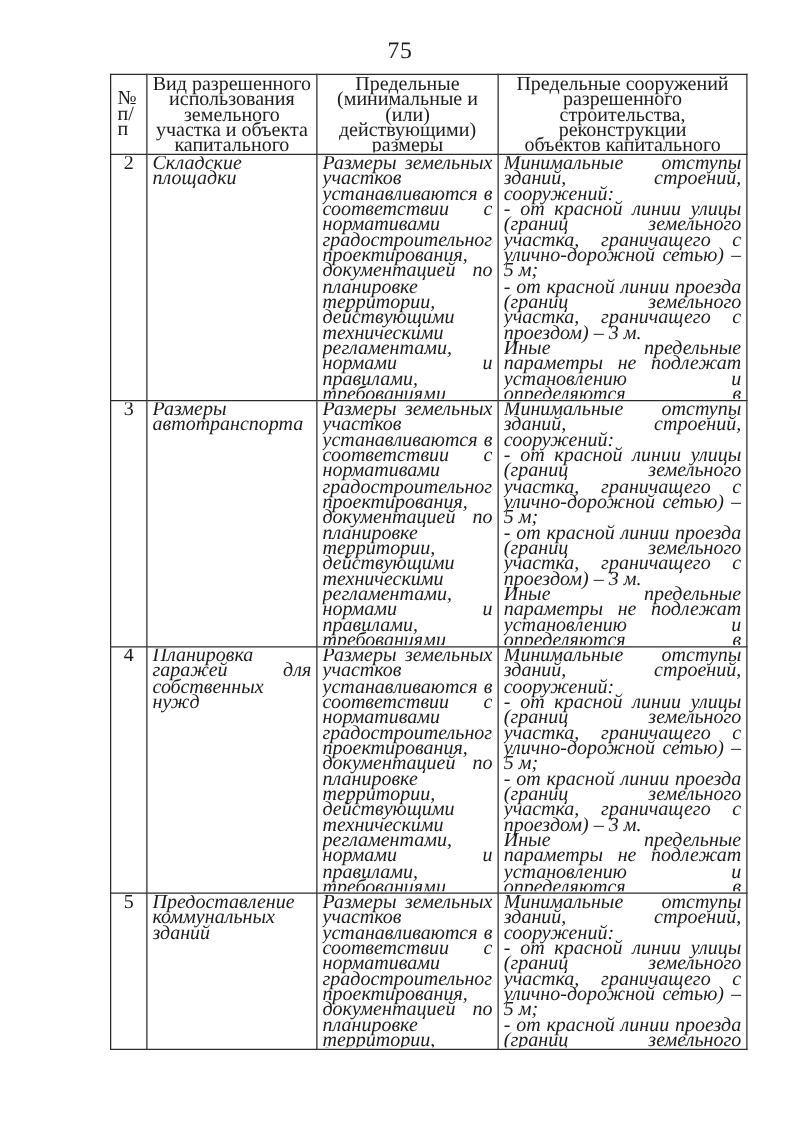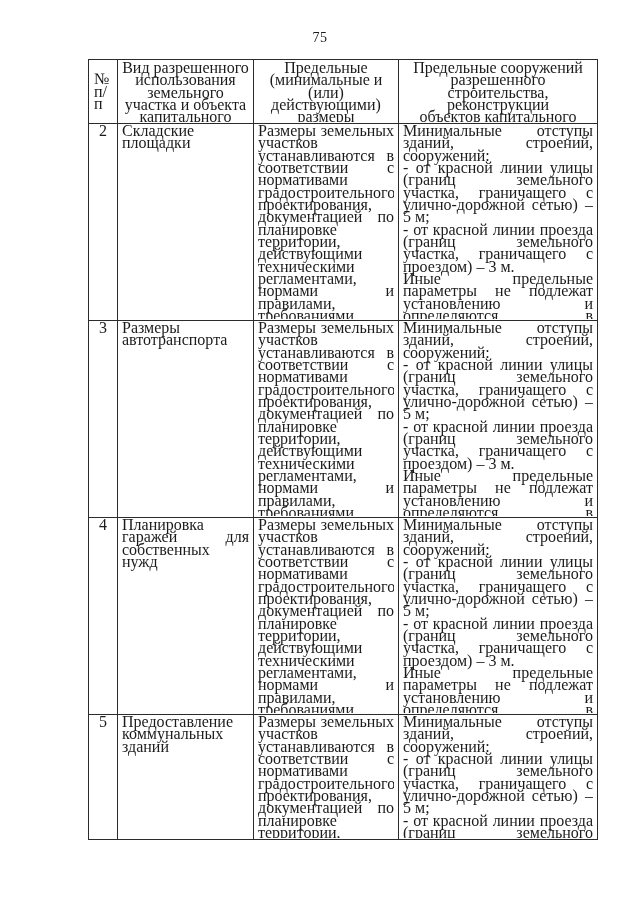--- a/index.html
+++ b/index.html
@@ -8,21 +8,21 @@
     background: #ffffff;
     position: relative;
     font-family: "Liberation Serif", "DejaVu Serif", serif;
     color: #1b1b1b;
     overflow: hidden;
   }
   .page-number {
     position: absolute;
     top: 30px; left: 0; width: 640px;
     text-align: center;
-    font-size: 14px;
+    font-size: 19px;
     letter-spacing: 0.5px;
   }
   table.doc-table {
     position: absolute;
     left: 88px; top: 59px;
     width: 509px;
     border-collapse: collapse;
     table-layout: fixed;
   }
   table.doc-table td {
@@ -38,21 +38,21 @@
   tr.header-row td { vertical-align: top; }
   tr.header-row .cw { height: 60px; white-space: pre-line; text-align: center; padding-top: 1px; }
   tr.header-row td.num-col { vertical-align: middle; }
   tr.header-row td.num-col .cw {
     height: auto; text-align: left; white-space: pre-line; padding-left: 1px;
   }
   
   tr.body-row .cw { height: 194px; }
   tr.last-row .cw { height: 122px; }
   td.num-cell { text-align: center; }
-  .just { text-align: justify; white-space: pre-line; }
+  .just { text-align: justify; white-space: pre-line; font-style: italic; }
 </style>
 </head>
 <body>
 
 <div>
   <div class="page-number">75</div>
 
   <table class="doc-table">
     <colgroup>
       <col style="width:29px">

